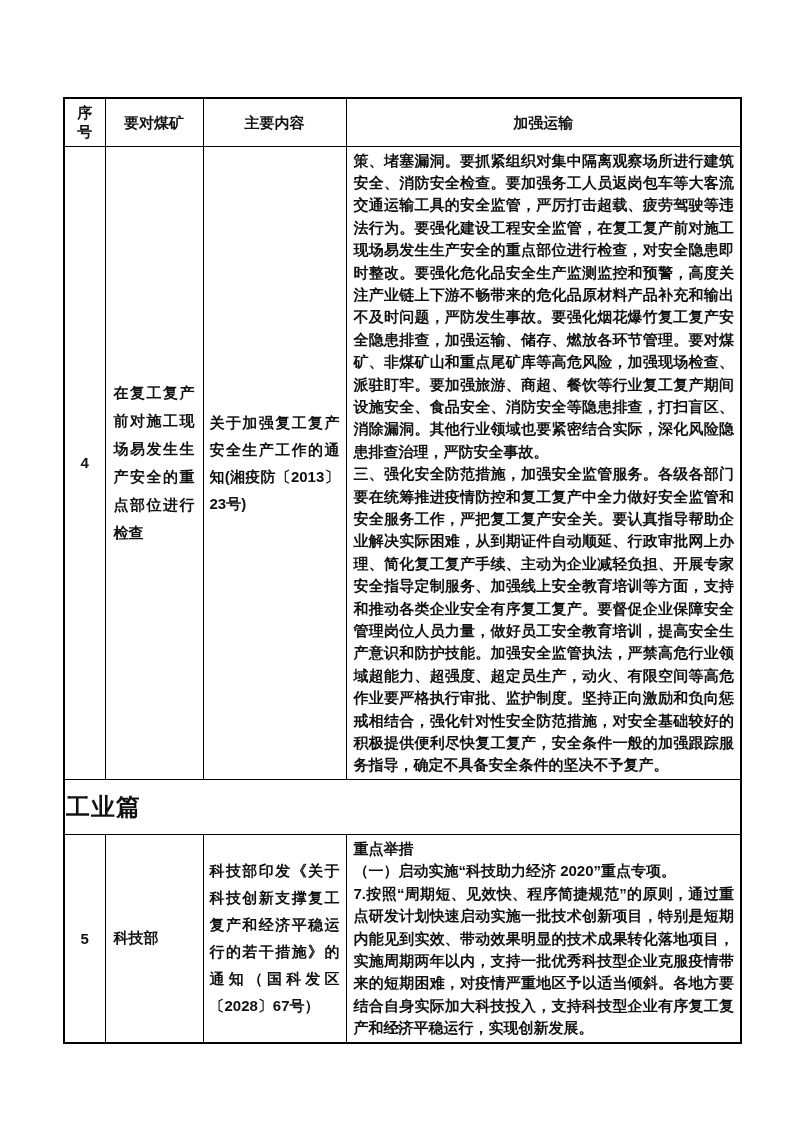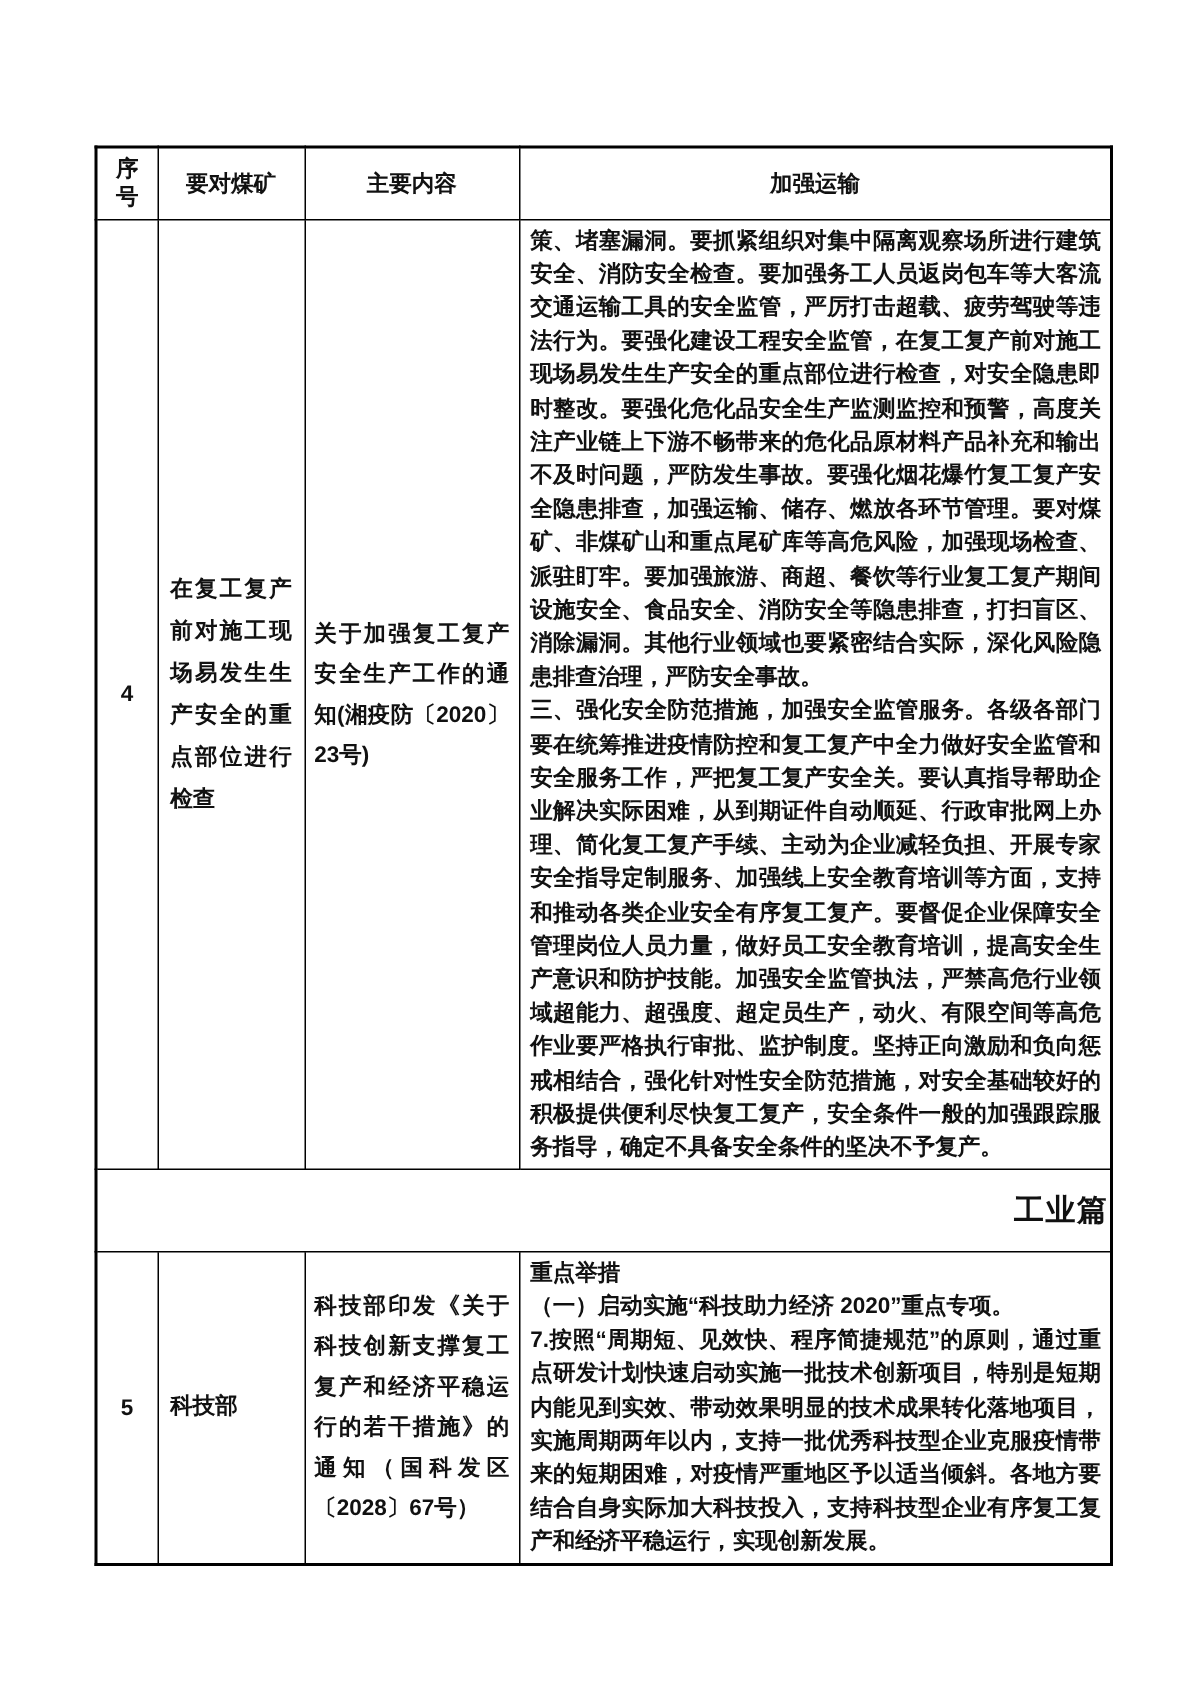--- a/index.html
+++ b/index.html
@@ -63,23 +63,23 @@
     text-align: justify;
     text-justify: inter-character;
     line-height: 22.4px;
     white-space: pre-line;
   }
   .row-4 { height: 610px; }
   .row-5 { height: 202px; }
 
   .section-row td {
     height: 55px;
-    text-align: right;
+    text-align: left;
     vertical-align: middle;
-    font-size: 20px;
+    font-size: 24px;
     letter-spacing: 1px;
   }
 
   .page-number {
     position: absolute;
     left: 0; top: 1022px;
     width: 790px;
     text-align: center;
     font-size: 12.5px;
     font-weight: normal;
@@ -103,21 +103,21 @@
         <td class="hdr-index">序
 号</td>
         <td>要对煤矿</td>
         <td>主要内容</td>
         <td>加强运输</td>
       </tr>
 
       <tr class="row-main row-4">
         <td class="cell-index">4</td>
         <td class="cell-agency">在复工复产前对施工现场易发生生产安全的重点部位进行检查</td>
-        <td class="cell-doc">关于加强复工复产安全生产工作的通知(湘疫防〔2020〕23号)</td>
+        <td class="cell-doc">关于加强复工复产安全生产工作的通知(湘疫防〔2013〕23号)</td>
         <td class="cell-content">策、堵塞漏洞。要抓紧组织对集中隔离观察场所进行建筑安全、消防安全检查。要加强务工人员返岗包车等大客流交通运输工具的安全监管，严厉打击超载、疲劳驾驶等违法行为。要强化建设工程安全监管，在复工复产前对施工现场易发生生产安全的重点部位进行检查，对安全隐患即时整改。要强化危化品安全生产监测监控和预警，高度关注产业链上下游不畅带来的危化品原材料产品补充和输出不及时问题，严防发生事故。要强化烟花爆竹复工复产安全隐患排查，加强运输、储存、燃放各环节管理。要对煤矿、非煤矿山和重点尾矿库等高危风险，加强现场检查、派驻盯牢。要加强旅游、商超、餐饮等行业复工复产期间设施安全、食品安全、消防安全等隐患排查，打扫盲区、消除漏洞。其他行业领域也要紧密结合实际，深化风险隐患排查治理，严防安全事故。
 三、强化安全防范措施，加强安全监管服务。各级各部门要在统筹推进疫情防控和复工复产中全力做好安全监管和安全服务工作，严把复工复产安全关。要认真指导帮助企业解决实际困难，从到期证件自动顺延、行政审批网上办理、简化复工复产手续、主动为企业减轻负担、开展专家安全指导定制服务、加强线上安全教育培训等方面，支持和推动各类企业安全有序复工复产。要督促企业保障安全管理岗位人员力量，做好员工安全教育培训，提高安全生产意识和防护技能。加强安全监管执法，严禁高危行业领域超能力、超强度、超定员生产，动火、有限空间等高危作业要严格执行审批、监护制度。坚持正向激励和负向惩戒相结合，强化针对性安全防范措施，对安全基础较好的积极提供便利尽快复工复产，安全条件一般的加强跟踪服务指导，确定不具备安全条件的坚决不予复产。</td>
       </tr>
 
       <tr class="section-row">
         <td colspan="4">工业篇</td>
       </tr>
 
       <tr class="row-main row-5">
         <td class="cell-index">5</td>

